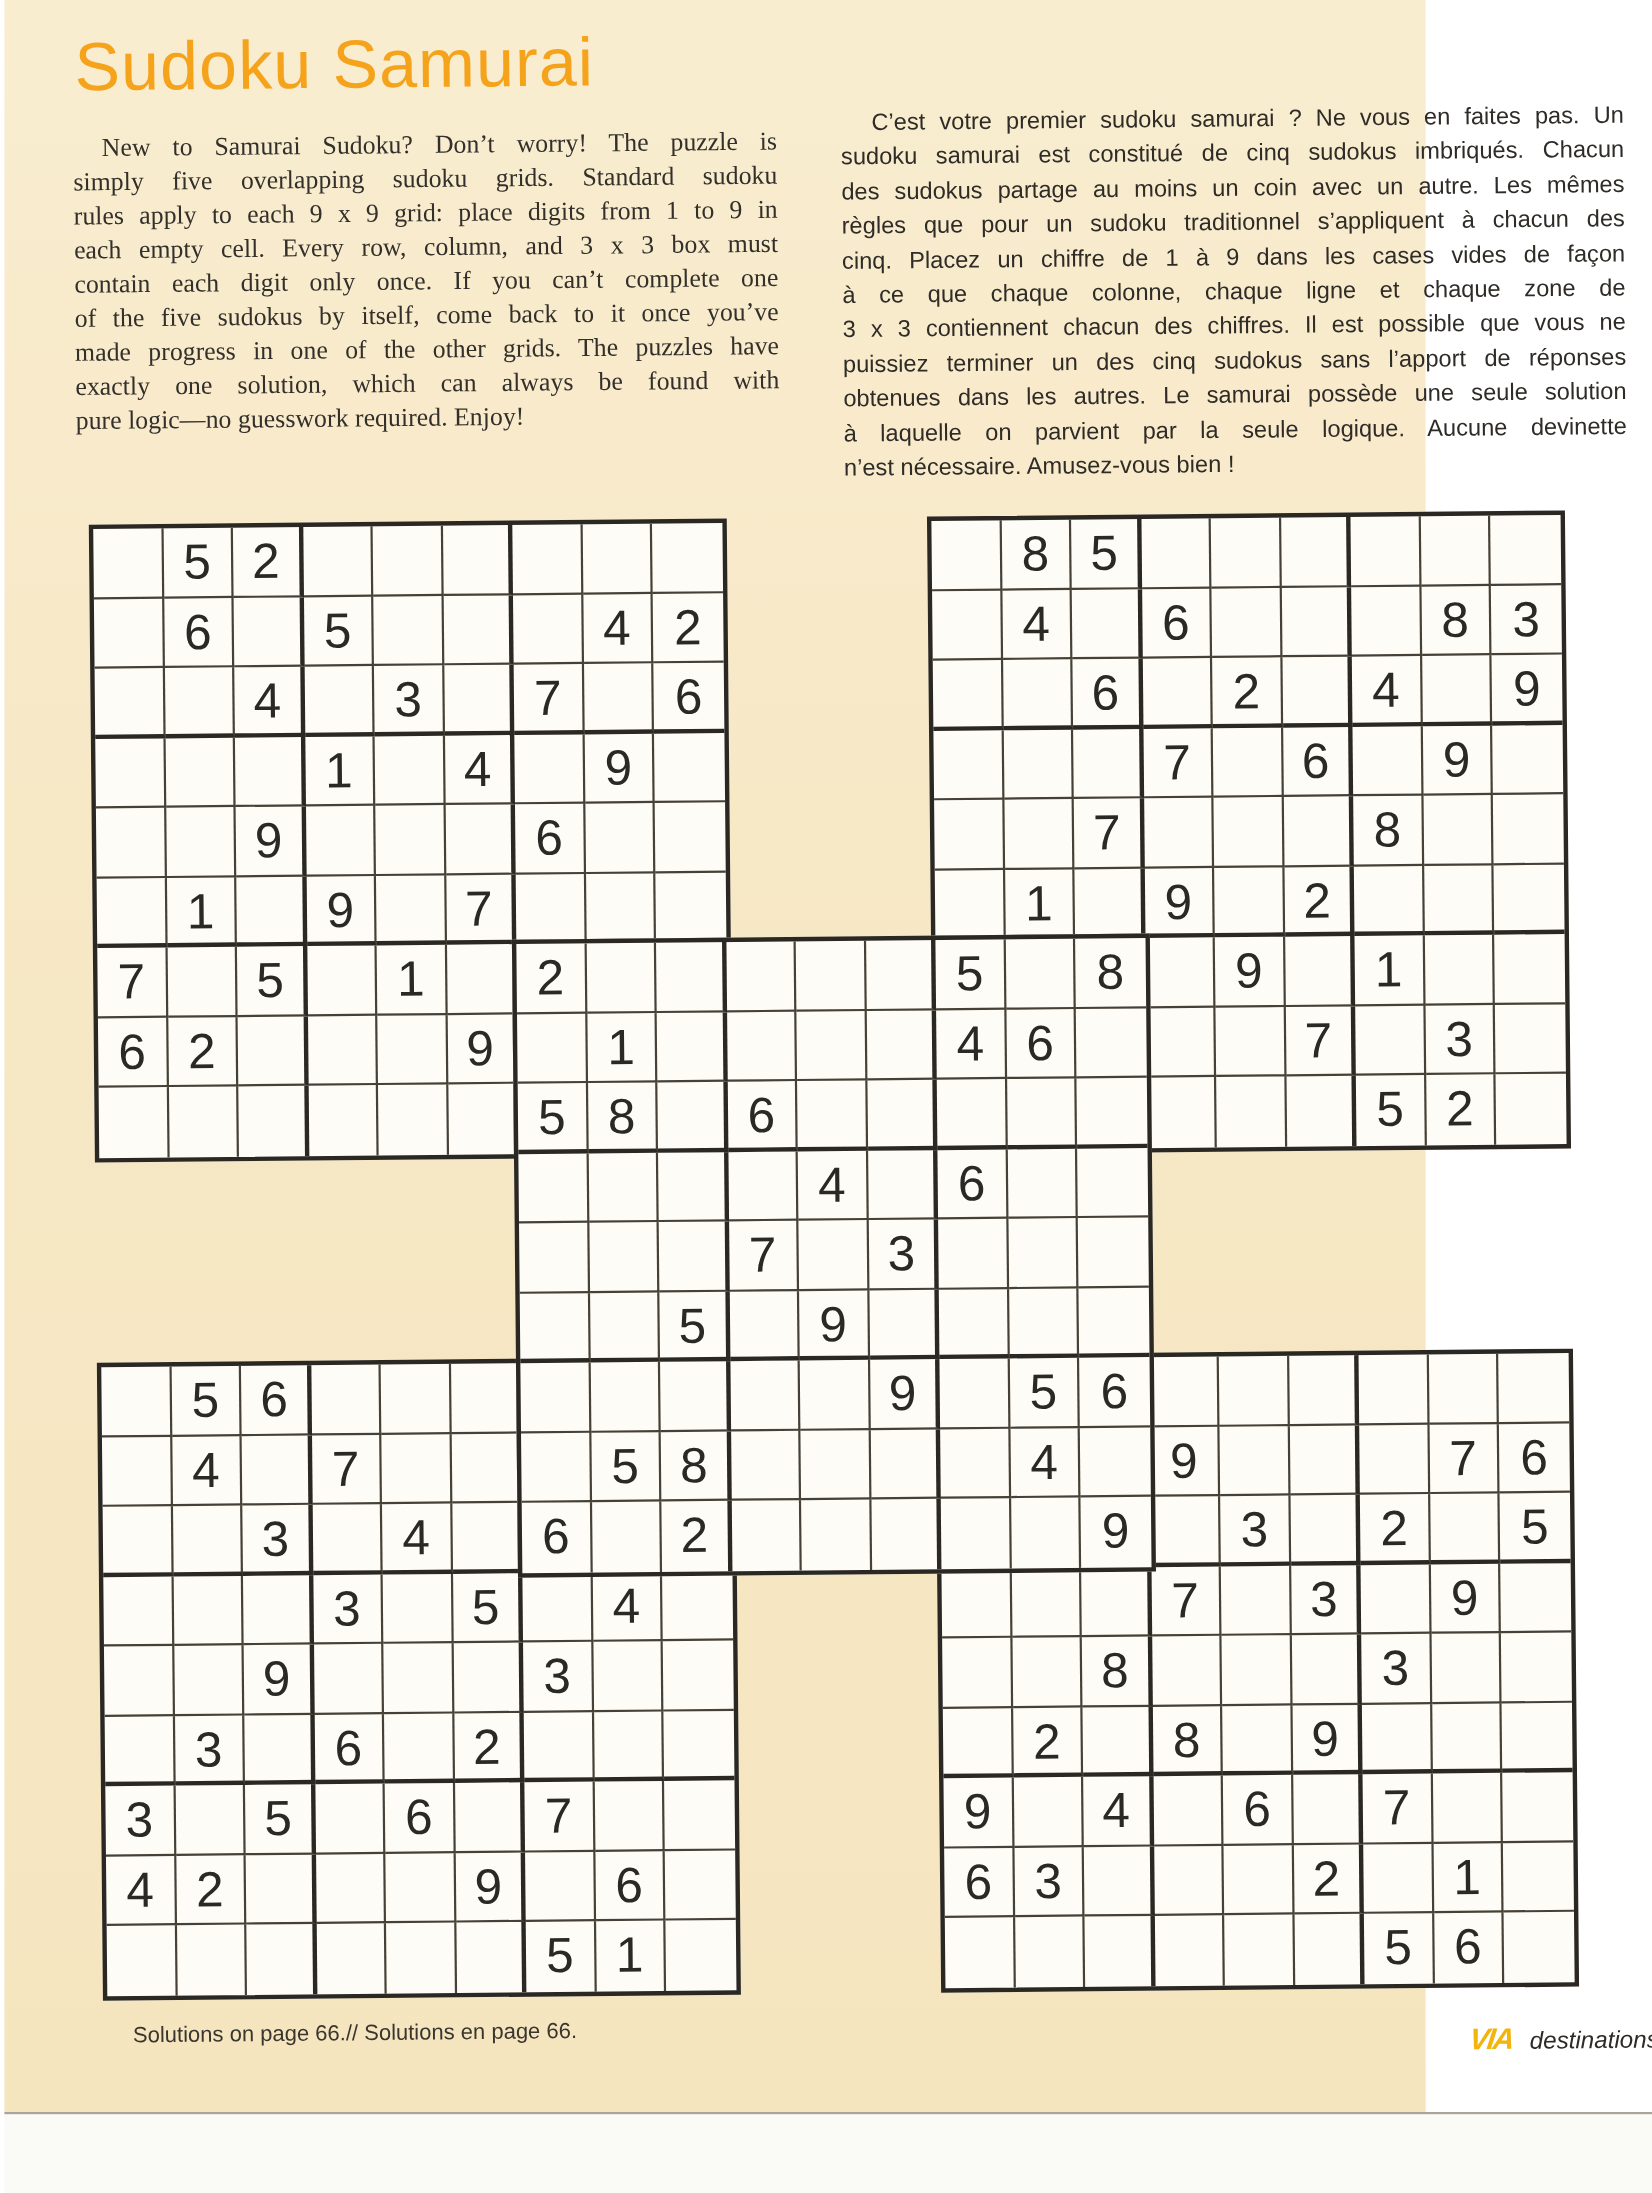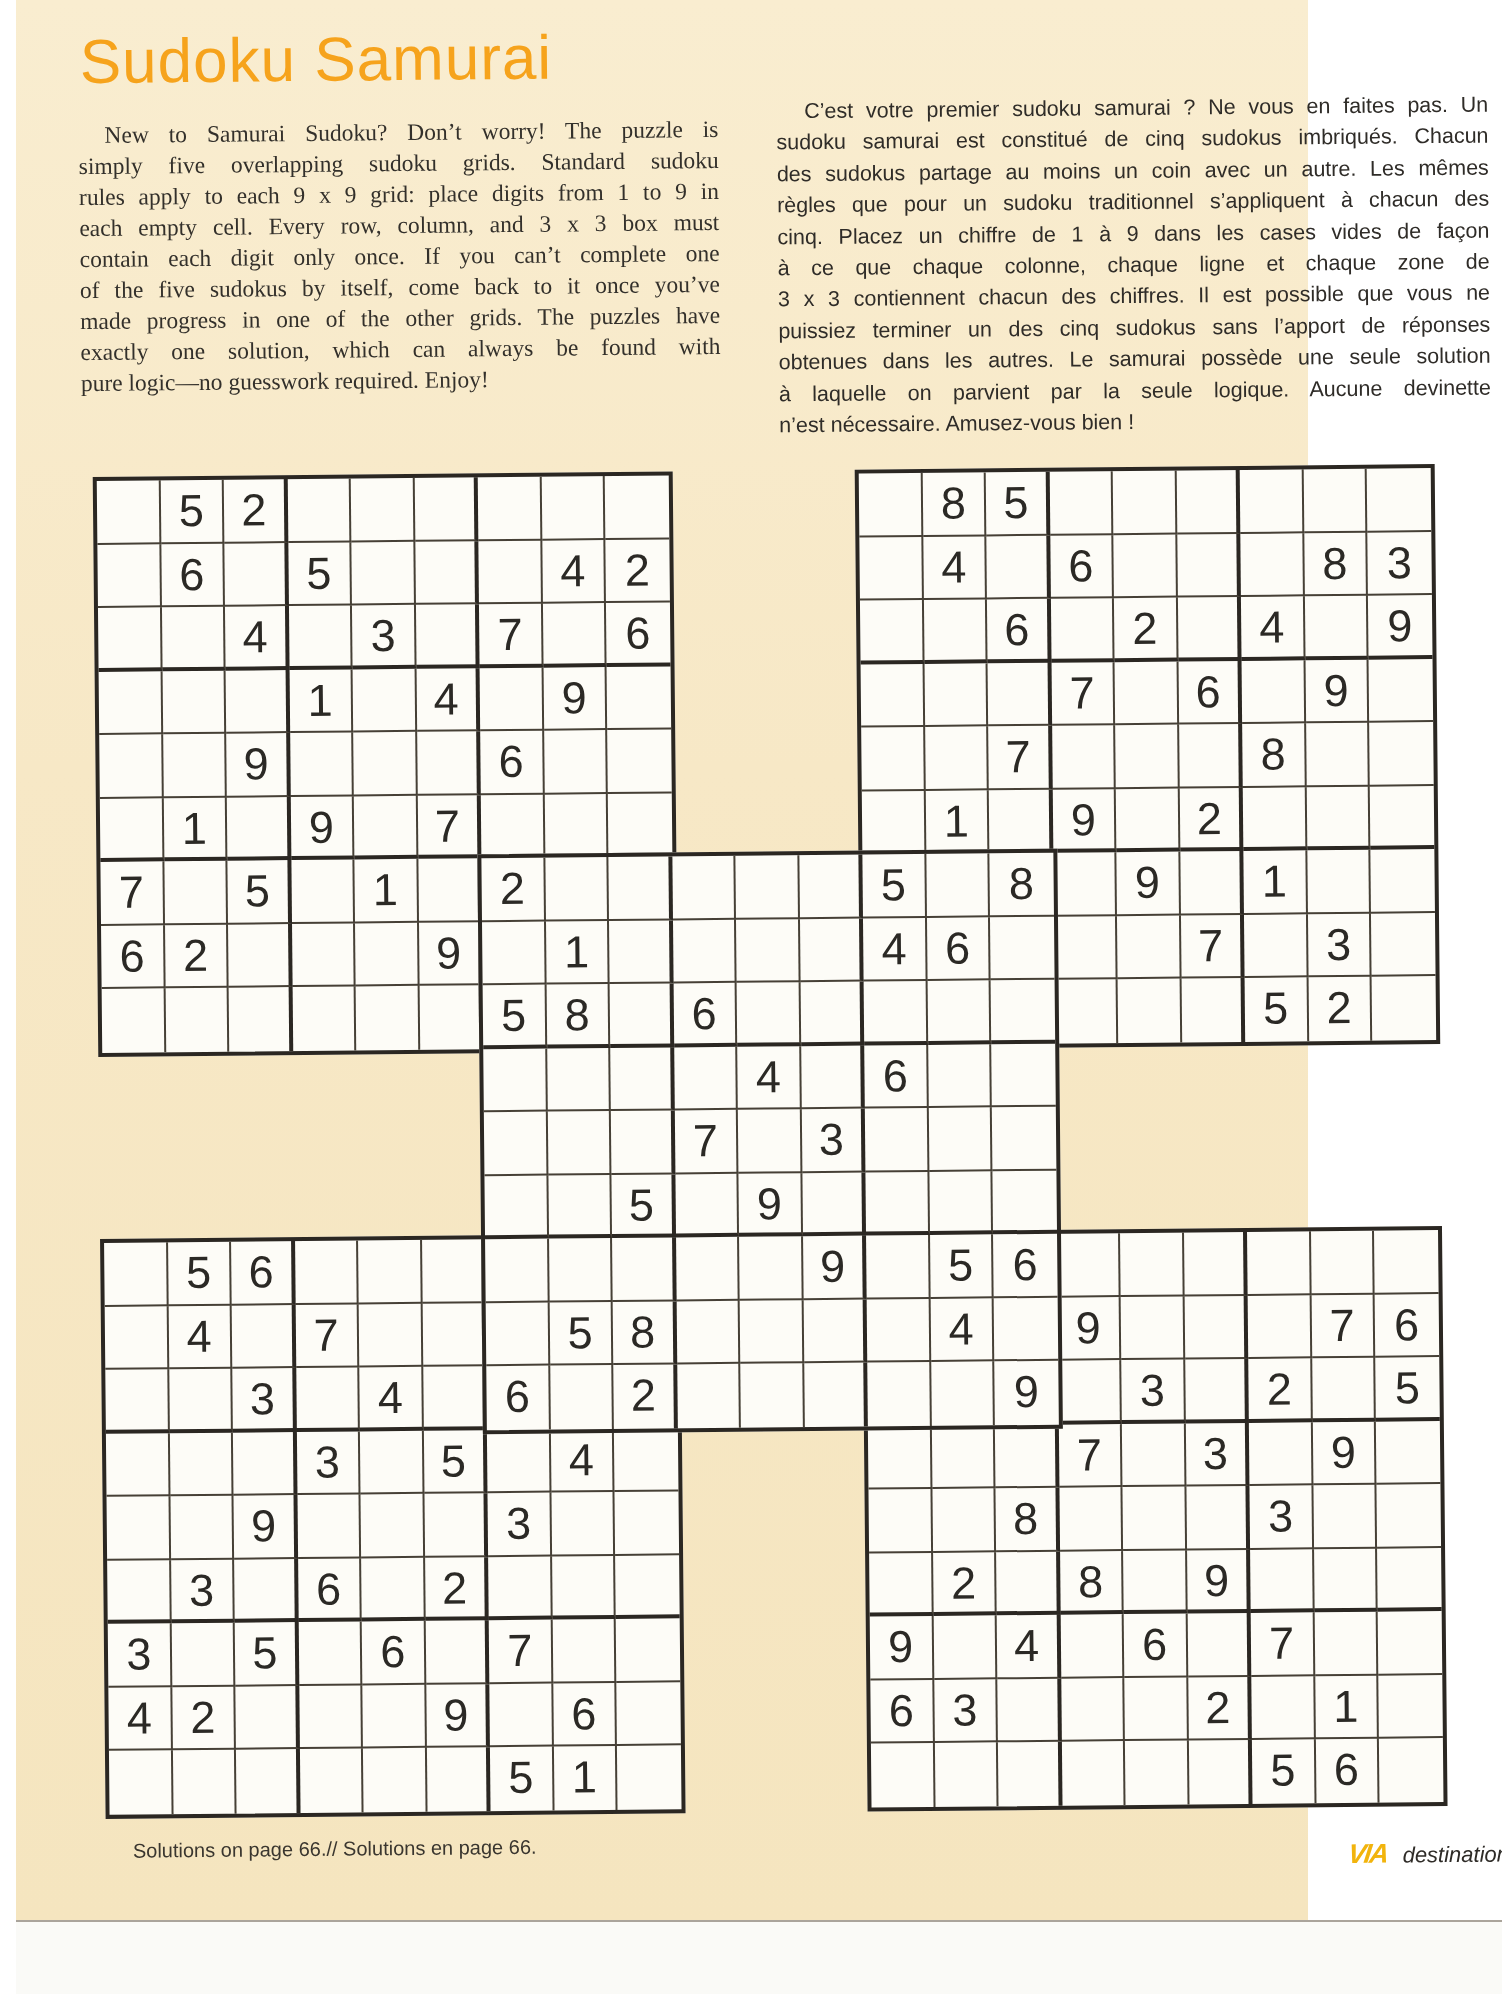--- a/index.html
+++ b/index.html
@@ -1,21 +1,21 @@
 <!DOCTYPE html>
 <html><head>
 <meta charset="utf-8">
 <style>
   html,body { margin:0; padding:0; }
   body {
     width:1502px; height:1994px; position:relative; overflow:hidden;
     background:#ffffff; font-family:"Liberation Sans", sans-serif;
   }
   .page {
-    position:absolute; left:16px; top:0; width:1292px; height:1920px;
+    position:absolute; left:4px; top:0; width:1292px; height:1920px;
     background:linear-gradient(180deg,#f9edd0 0%, #f7e8c6 40%, #f5e5bf 100%);
     text-decoration:underline;
   }
   .scan-strip {
     position:absolute; left:0; top:1920px; width:1502px; height:74px;
     background:#fafaf7; border-top:2px solid #aaa49b;
   }
   .tilt { position:absolute; left:0; top:0; width:1502px; height:1920px;
     transform:rotate(-0.55deg); transform-origin:70px 90px; }
 

